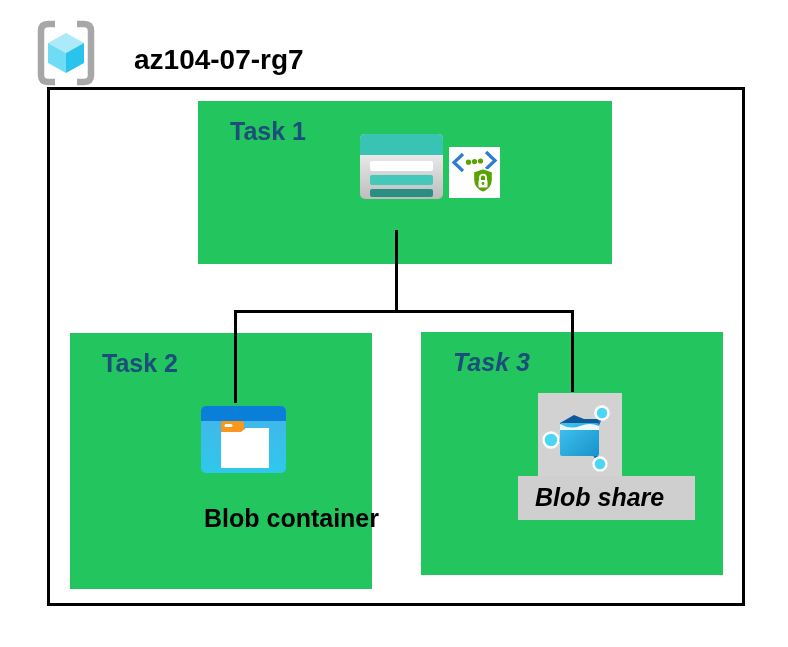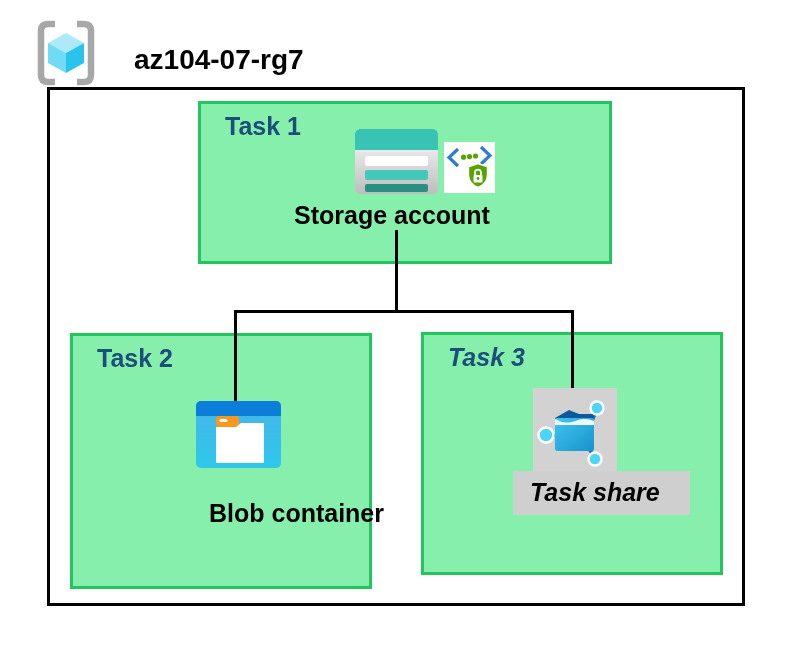--- a/index.html
+++ b/index.html
@@ -15,21 +15,21 @@
     left:110px;top:44px;font-size:28px;font-weight:700;color:#000;
     letter-spacing:0px;white-space:nowrap;margin-left:24px;
   }
   
   .outer-box{
     left:47px;top:87px;width:692px;height:513px;
     border:3px solid #000;background:#fff;
   }
   
   .task-box{
-    background:#86efac;border:3px solid #22c55e;box-sizing:border-box;
+    background:#22c55e;border:8px solid #22c55e;box-sizing:border-box;
   }
   .task1{left:198px;top:101px;width:414px;height:163px;}
   .task2{left:70px;top:333px;width:302px;height:256px;}
   .task3{left:421px;top:332px;width:302px;height:243px;font-style:italic;}
   .task-label{
     position:absolute;left:24px;top:8px;
     font-size:25px;font-weight:700;color:#1b4e79;white-space:nowrap;
   }
   .resource-label{
     position:absolute;font-size:25px;font-weight:700;color:#000;white-space:nowrap;
@@ -92,21 +92,20 @@
     <polyline points="37,5 46,13.5 37,22" fill="none" stroke="#2e7dd2" stroke-width="3.2"></polyline>
     <circle cx="19.5" cy="15.2" r="2.6" fill="#57a300"></circle>
     <circle cx="25.5" cy="14.6" r="2.6" fill="#57a300"></circle>
     <circle cx="31.5" cy="14" r="2.6" fill="#57a300"></circle>
     <path d="M34 21.5 l9.5 3.4 v8 c0 6.8 -4.8 10.4 -9.5 12.6 c-4.7 -2.2 -9.5 -5.8 -9.5 -12.6 v-8 z" fill="#57a300" stroke="#ffffff" stroke-width="1.4"></path>
     <path d="M31 33 v-2.4 a3 3 0 0 1 6 0 V33" fill="none" stroke="#ffffff" stroke-width="1.8"></path>
     <rect x="29.5" y="33" width="9" height="7.5" rx="1" fill="#ffffff"></rect>
     <circle cx="34" cy="36.5" r="1.4" fill="#57a300"></circle>
   </svg>
 
-  <div class="resource-label storage-label">Storage account</div>
 </div>
 
 <div class="abs task-box task2">
   <div class="task-label">Task 2</div>
 
   <svg class="blob-icon" viewBox="0 0 85 67">
     <defs>
       <linearGradient id="bcBody" x1="0" y1="0" x2="0" y2="1">
         <stop offset="0" stop-color="#45b4e9"></stop>
           <stop offset="1" stop-color="#2fc8eb"></stop>
@@ -139,20 +138,20 @@
       <polygon points="22,29 36,21 46,25 61,25 61,34 22,34" fill="#0d5a9b"></polygon>
       <rect x="22" y="29" width="39" height="33" rx="2" fill="url(#fsBody)"></rect>
       <path d="M22 30 q10 6 20 2 t19 0 v4 h-39 z" fill="#ffffff" opacity="0.92"></path>
       <circle cx="64" cy="19" r="6.5" fill="#4cd6f5" stroke="#ffffff" stroke-width="2.5"></circle>
       <circle cx="13" cy="46" r="7.5" fill="#4cd6f5" stroke="#ffffff" stroke-width="2.5"></circle>
       <circle cx="62" cy="70" r="6.5" fill="#4cd6f5" stroke="#ffffff" stroke-width="2.5"></circle>
     </svg>
   </div>
 
   <div class="fileshare-label-bg">
-    <div class="resource-label fileshare-label">Task share</div>
+    <div class="resource-label fileshare-label">Blob share</div>
   </div>
 </div>
 
 <div class="abs connector conn-v1"></div>
 <div class="abs connector conn-h1"></div>
 <div class="abs connector conn-v2"></div>
 <div class="abs connector conn-v3"></div>
 
 </body></html>

